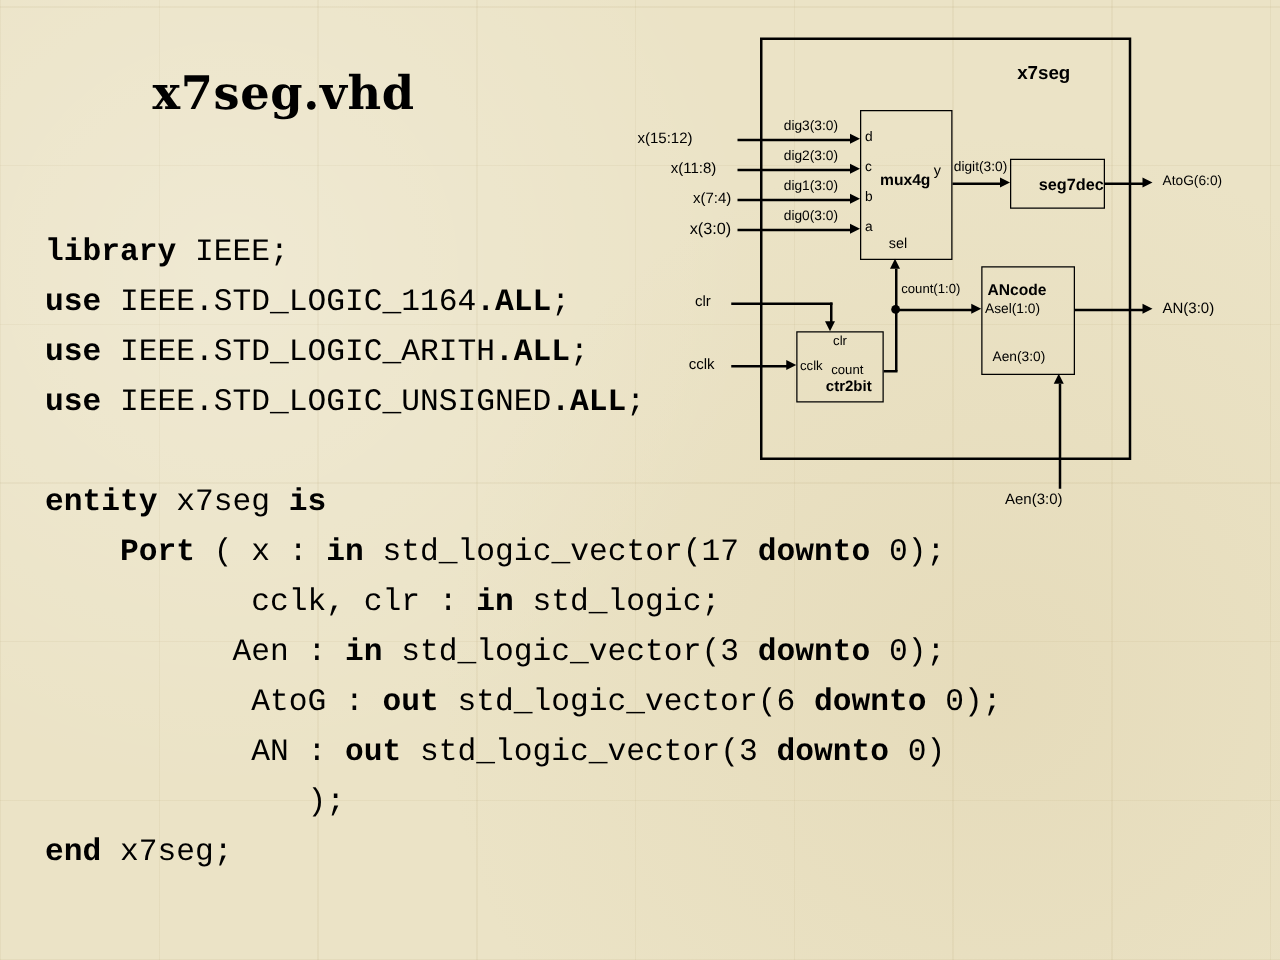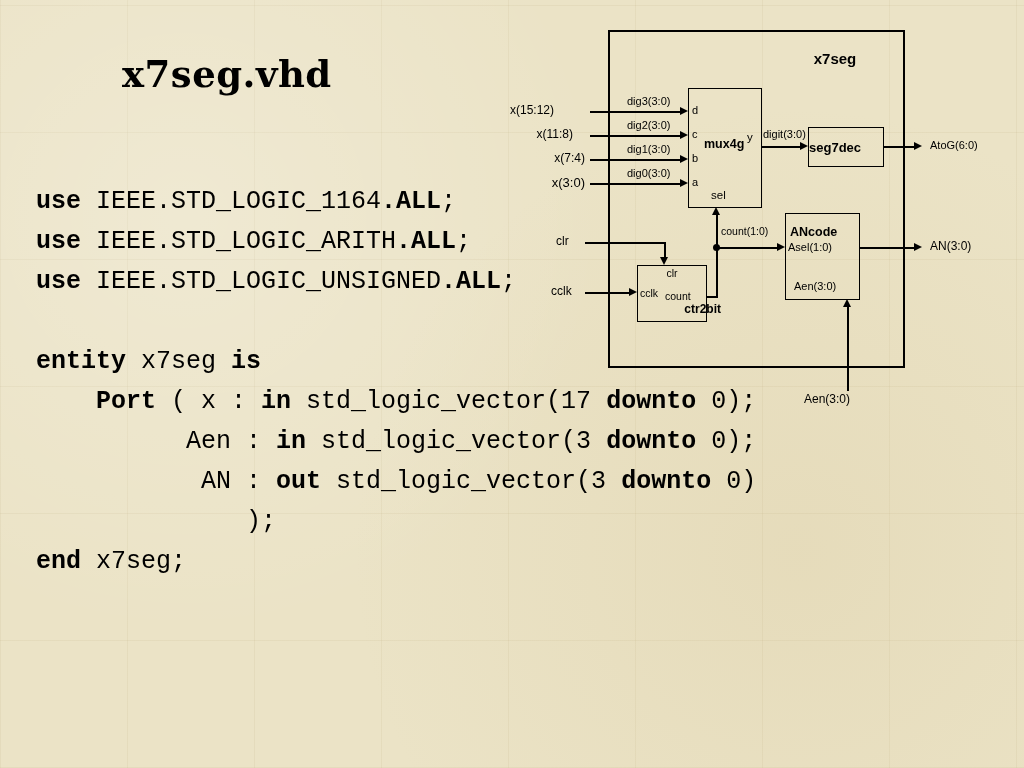--- a/index.html
+++ b/index.html
@@ -34,37 +34,40 @@
   .box   { position:absolute; border:1.5px solid #000; background:transparent; }
   .h     { position:absolute; height:1.5px; background:#000; }
   .v     { position:absolute; width:1.5px;  background:#000; }
   .lbl   { position:absolute; white-space:nowrap; line-height:1.15; }
   .b     { font-weight:bold; }
   .ar    { position:absolute; width:0; height:0; }
   .ar-r  { border-left:8px solid #000; border-top:4.5px solid transparent; border-bottom:4.5px solid transparent; }
   .ar-u  { border-bottom:8px solid #000; border-left:4.5px solid transparent; border-right:4.5px solid transparent; }
   .ar-d  { border-top:8px solid #000; border-left:4.5px solid transparent; border-right:4.5px solid transparent; }
   .dot   { position:absolute; width:7px; height:7px; border-radius:50%; background:#000; }
-  .cbox  { display:flex; align-items:center; justify-content:flex-start; }
+  .cbox  { display:flex; align-items:center; justify-content:flex-end; }
 </style>
 </head>
 <body>
 
 <div class="slide">
 
   <h1 class="title">x7seg.vhd</h1>
 
   <div class="code">
+      <div class="code-line"><span class="kw">library</span><span> IEEE;</span></div>
       <div class="code-line"><span class="kw">use</span><span> IEEE.STD_LOGIC_1164</span><span class="kw">.ALL</span><span>;</span></div>
       <div class="code-line"><span class="kw">use</span><span> IEEE.STD_LOGIC_ARITH</span><span class="kw">.ALL</span><span>;</span></div>
       <div class="code-line"><span class="kw">use</span><span> IEEE.STD_LOGIC_UNSIGNED</span><span class="kw">.ALL</span><span>;</span></div>
       <div class="code-line">&nbsp;</div>
       <div class="code-line"><span class="kw">entity</span><span> x7seg </span><span class="kw">is</span></div>
       <div class="code-line"><span>    </span><span class="kw">Port</span><span> ( x : </span><span class="kw">in</span><span> std_logic_vector(17 </span><span class="kw">downto</span><span> 0);</span></div>
+      <div class="code-line"><span>           cclk, clr : </span><span class="kw">in</span><span> std_logic;</span></div>
       <div class="code-line"><span>          Aen : </span><span class="kw">in</span><span> std_logic_vector(3 </span><span class="kw">downto</span><span> 0);</span></div>
+      <div class="code-line"><span>           AtoG : </span><span class="kw">out</span><span> std_logic_vector(6 </span><span class="kw">downto</span><span> 0);</span></div>
       <div class="code-line"><span>           AN : </span><span class="kw">out</span><span> std_logic_vector(3 </span><span class="kw">downto</span><span> 0)</span></div>
       <div class="code-line"><span>              );</span></div>
       <div class="code-line"><span class="kw">end</span><span> x7seg;</span></div>
     </div>
 
   <div>
 
     <div class="outer" style="left:608px; top:30px; width:297px; height:338px;"></div>
     <div class="lbl b" style="left:800px; top:50px; width:70px; text-align:center; font-size:15px;">x7seg</div>
 
@@ -115,21 +118,21 @@
     <div class="v" style="left:664px; top:242px; height:16px;"></div>
     <div class="ar ar-d" style="left:660px; top:257px;"></div>
 
     <div class="lbl" style="left:551px; top:285px; font-size:12px;">cclk</div>
     <div class="h" style="left:585px; top:292px; width:45px;"></div>
     <div class="ar ar-r" style="left:629px; top:288px;"></div>
 
     <div class="lbl" style="left:637px; top:267px; width:70px; text-align:center; font-size:10.5px;">clr</div>
     <div class="lbl" style="left:640px; top:287px; font-size:10.5px;">cclk</div>
     <div class="lbl" style="left:665px; top:290px; font-size:10.5px;">count</div>
-    <div class="lbl b" style="left:637px; top:303px; width:84px; text-align:right; font-size:12px;">ctr2bit</div>
+    <div class="lbl b" style="left:637px; top:303px; width:84px; text-align:center; font-size:12px;">ctr2bit</div>
 
     <div class="h" style="left:707px; top:296px; width:11px;"></div>
     <div class="v" style="left:716px; top:215px; height:82px;"></div>
     <div class="ar ar-u" style="left:712px; top:207px;"></div>
     <div class="h" style="left:716px; top:247px; width:62px;"></div>
     <div class="ar ar-r" style="left:777px; top:243px;"></div>
     <div class="dot" style="left:713px; top:244px;"></div>
     <div class="lbl" style="left:721px; top:225px; font-size:10.5px;">count(1:0)</div>
 
     <div class="lbl b" style="left:790px; top:225px; font-size:12.5px;">ANcode</div>

